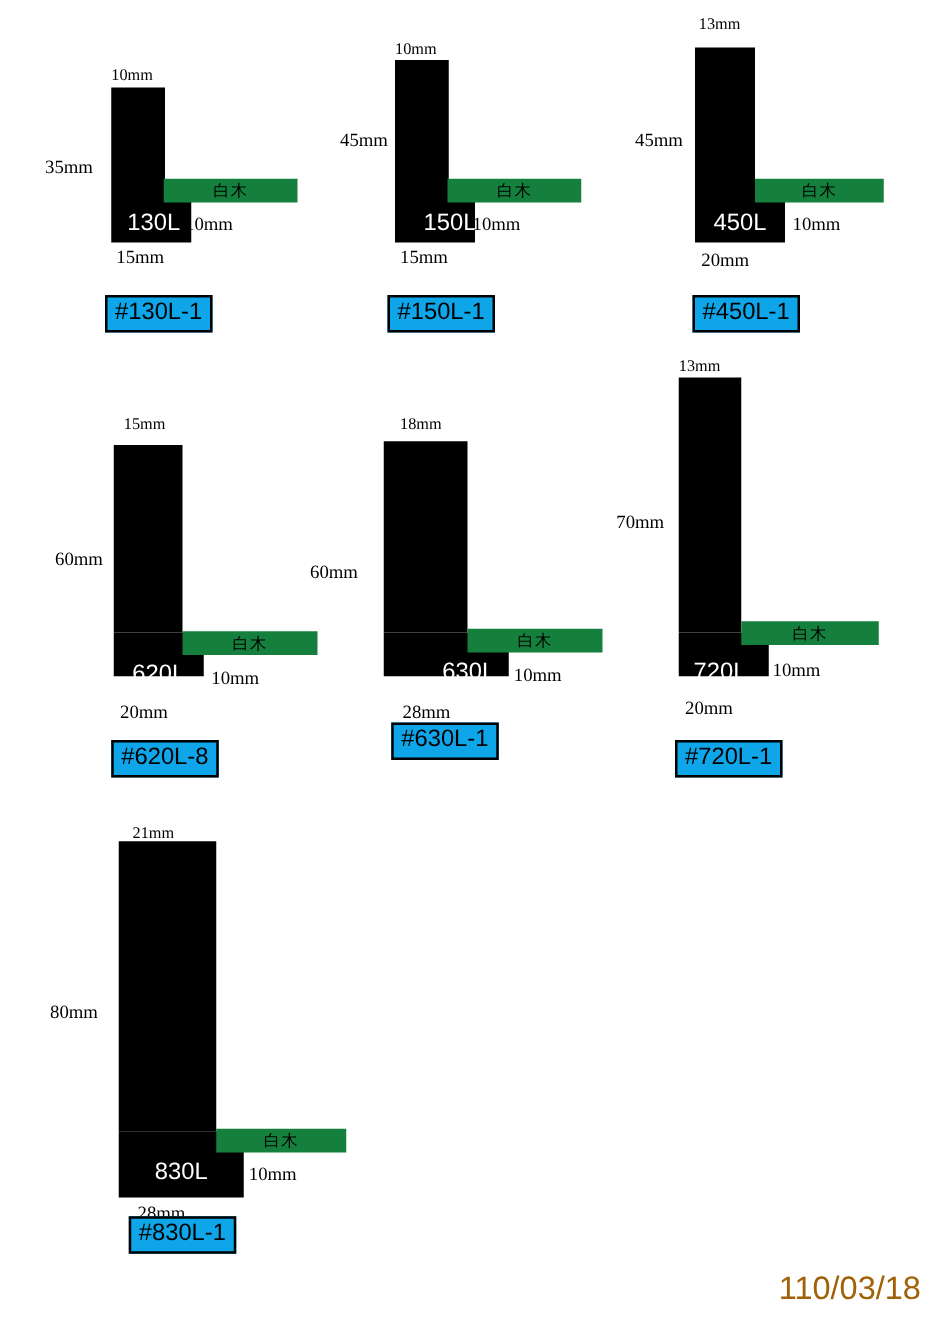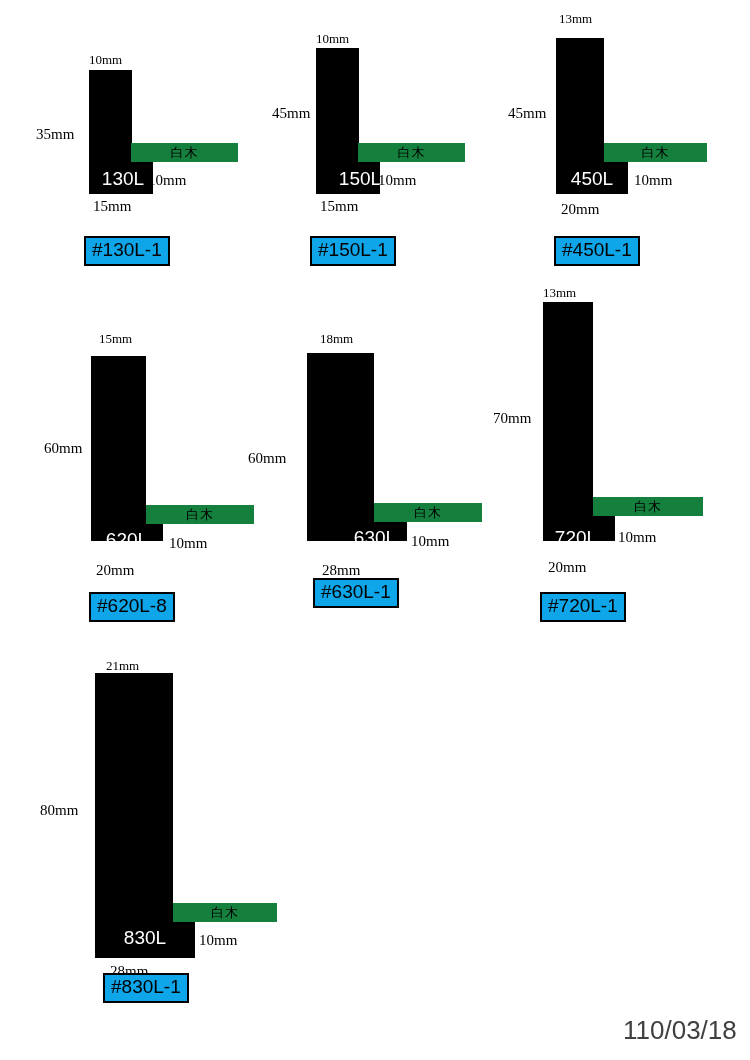--- a/index.html
+++ b/index.html
@@ -55,21 +55,21 @@
     font-size:19px;
     padding:1px 6px 3px 6px;
     white-space:nowrap;
     line-height:1.15;
   }
 
   .datestamp{
     position:absolute;
     font-size:26px;
     white-space:nowrap;
-    color:#404040;
+    color:#a16207;
   }
 </style>
 </head>
 <body>
 
 <div id="sheet">
 
   <div class="profile">
     <div class="dim" style="left:36px;top:126px;">35mm</div>
     <div class="dim" style="left:89px;top:52px;font-size:13px;">10mm</div>

